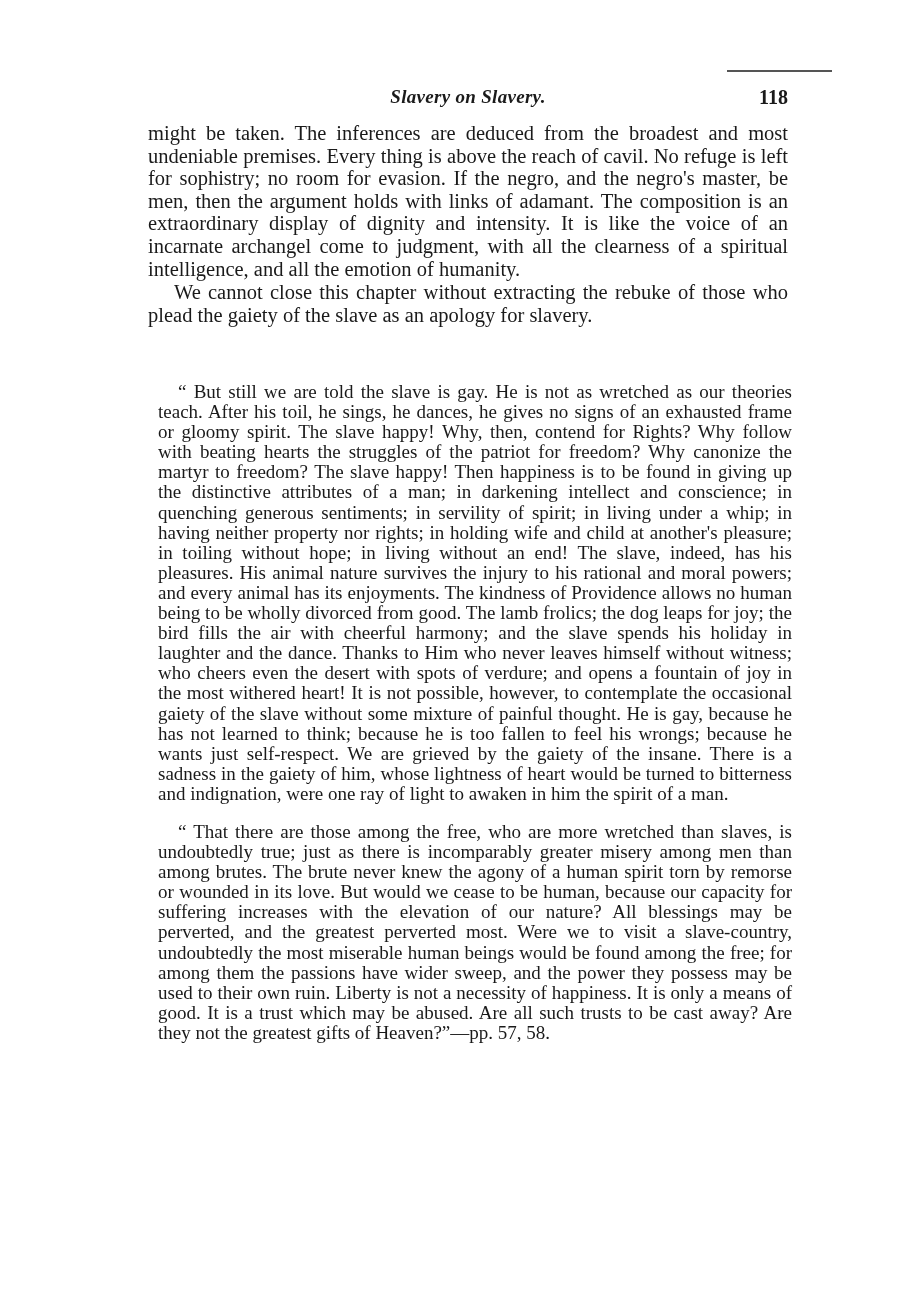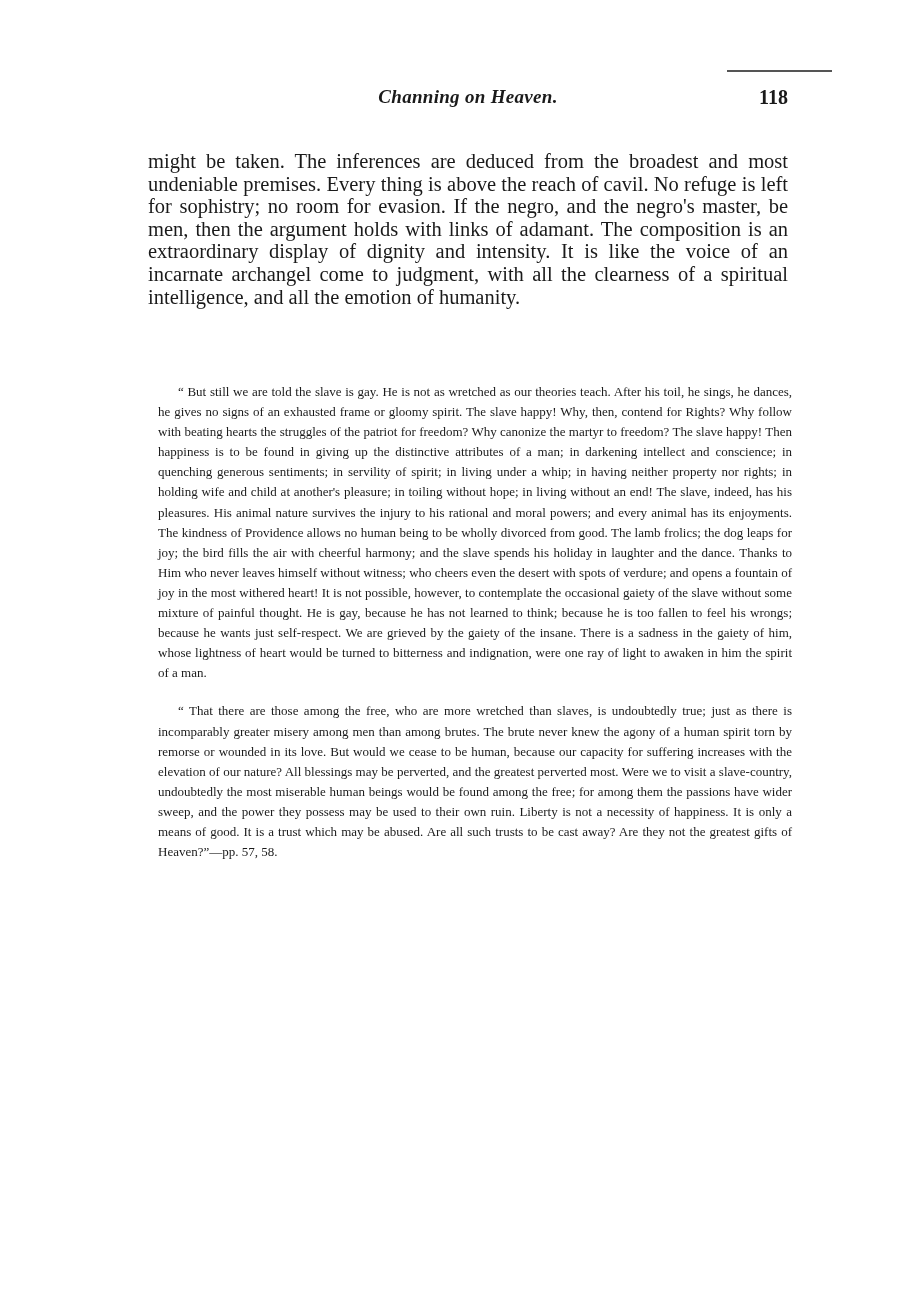--- a/index.html
+++ b/index.html
@@ -3,38 +3,39 @@
   <meta charset="utf-8">
   <style>
     html, body { margin: 0; padding: 0; background: #ffffff; }
     body { width: 911px; height: 1305px; position: relative; overflow: hidden;
            font-family: "Liberation Serif", "DejaVu Serif", serif; color: #1a1a1a; }
     .top-rule { position: absolute; left: 727px; top: 70px; width: 105px; height: 2px; background: #555; }
     .running-head { position: absolute; top: 86px; left: 148px; width: 640px; height: 26px; }
     .running-title { position: absolute; left: 0; right: 0; text-align: center;
                      font-style: italic; font-weight: bold; font-size: 19px; letter-spacing: 0.3px; }
     .page-number { position: absolute; right: 0; top: 0; font-weight: bold; font-size: 20px; }
-    .main { position: absolute; left: 148px; top: 122px; width: 640px; margin-top: 28px; }
+    .main { position: absolute; left: 148px; top: 122px; width: 640px; }
     .body-p { margin: 0; font-size: 20.5px; line-height: 22.6px; text-align: justify; }
     .body-p.indent { text-indent: 26px; margin-top: 1px; }
     .quote { position: absolute; left: 158px; top: 382px; width: 634px; }
-    .quote-p { margin: 0; font-size: 13px; line-height: 20.1px; text-align: justify; text-indent: 20px; }
+    .quote-p { margin: 0; font-size: 19px; line-height: 20.1px; text-align: justify; text-indent: 20px; }
     .quote-p + .quote-p { margin-top: 18px; }
     .cite { white-space: nowrap; }
   </style>
 </head>
 <body>
 
 <div class="top-rule"></div>
 
 <div class="running-head">
-  <span class="running-title">Channing on Heaven.</span>
+  <span class="running-title">Slavery on Slavery.</span>
   <span class="page-number">118</span>
 </div>
 
 <div class="main">
   <p class="body-p">might be taken. The inferences are deduced from the broadest and most undeniable premises. Every thing is above the reach of cavil. No refuge is left for sophistry; no room for evasion. If the negro, and the negro's master, be men, then the argument holds with links of adamant. The composition is an extraordinary display of dignity and intensity. It is like the voice of an incarnate archangel come to judgment, with all the clearness of a spiritual intelligence, and all the emotion of humanity.</p>
+  <p class="body-p indent">We cannot close this chapter without extracting the rebuke of those who plead the gaiety of the slave as an apology for slavery.</p>
 </div>
 
 <div class="quote">
   <p class="quote-p">“ But still we are told the slave is gay. He is not as wretched as our theories teach. After his toil, he sings, he dances, he gives no signs of an exhausted frame or gloomy spirit. The slave happy! Why, then, contend for Rights? Why follow with beating hearts the struggles of the patriot for freedom? Why canonize the martyr to freedom? The slave happy! Then happiness is to be found in giving up the distinctive attributes of a man; in darkening intellect and conscience; in quenching generous sentiments; in servility of spirit; in living under a whip; in having neither property nor rights; in holding wife and child at another's pleasure; in toiling without hope; in living without an end! The slave, indeed, has his pleasures. His animal nature survives the injury to his rational and moral powers; and every animal has its enjoyments. The kindness of Providence allows no human being to be wholly divorced from good. The lamb frolics; the dog leaps for joy; the bird fills the air with cheerful harmony; and the slave spends his holiday in laughter and the dance. Thanks to Him who never leaves himself without witness; who cheers even the desert with spots of verdure; and opens a fountain of joy in the most withered heart! It is not possible, however, to contemplate the occasional gaiety of the slave without some mixture of painful thought. He is gay, because he has not learned to think; because he is too fallen to feel his wrongs; because he wants just self-respect. We are grieved by the gaiety of the insane. There is a sadness in the gaiety of him, whose lightness of heart would be turned to bitterness and indignation, were one ray of light to awaken in him the spirit of a man.</p>
   <p class="quote-p"><span>“ That there are those among the free, who are more wretched than slaves, is undoubtedly true; just as there is incomparably greater misery among men than among brutes. The brute never knew the agony of a human spirit torn by remorse or wounded in its love. But would we cease to be human, because our capacity for suffering increases with the elevation of our nature? All blessings may be perverted, and the greatest perverted most. Were we to visit a slave-country, undoubtedly the most miserable human beings would be found among the free; for among them the passions have wider sweep, and the power they possess may be used to their own ruin. Liberty is not a necessity of happiness. It is only a means of good. It is a trust which may be abused. Are all such trusts to be cast away? Are they not the greatest gifts of Heaven?”</span><span class="cite">—pp. 57, 58.</span></p>
 </div>
 
 </body></html>

